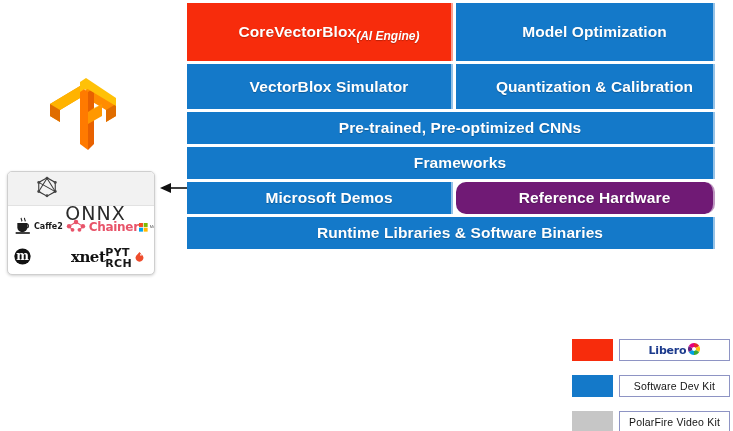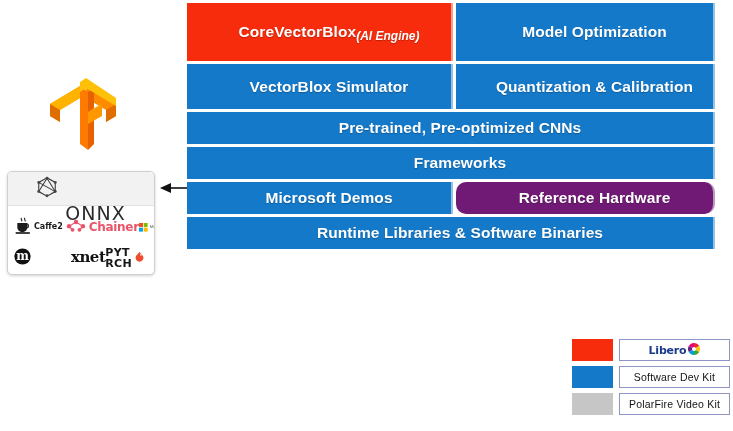--- a/index.html
+++ b/index.html
@@ -96,21 +96,21 @@
 
   .h-58{height:58px;}
   .h-45{height:45px;}
   .h-48{height:32px;}
 
   
   #legend{
     position:absolute;left:572px;top:339px;width:158px;
   }
   .legend-row{
-    display:flex;align-items:center;gap:6px;margin-bottom:5px;
+    display:flex;align-items:center;gap:6px;margin-bottom:14px;
   }
   .legend-swatch{
     width:41px;height:22px;box-sizing:border-box;
   }
   .legend-label{
     flex:1;height:22px;box-sizing:border-box;
     border:1px solid #8e94c4;
     background:#ffffff;
     display:flex;align-items:center;justify-content:center;
     font-size:10.5px;color:#141414;

